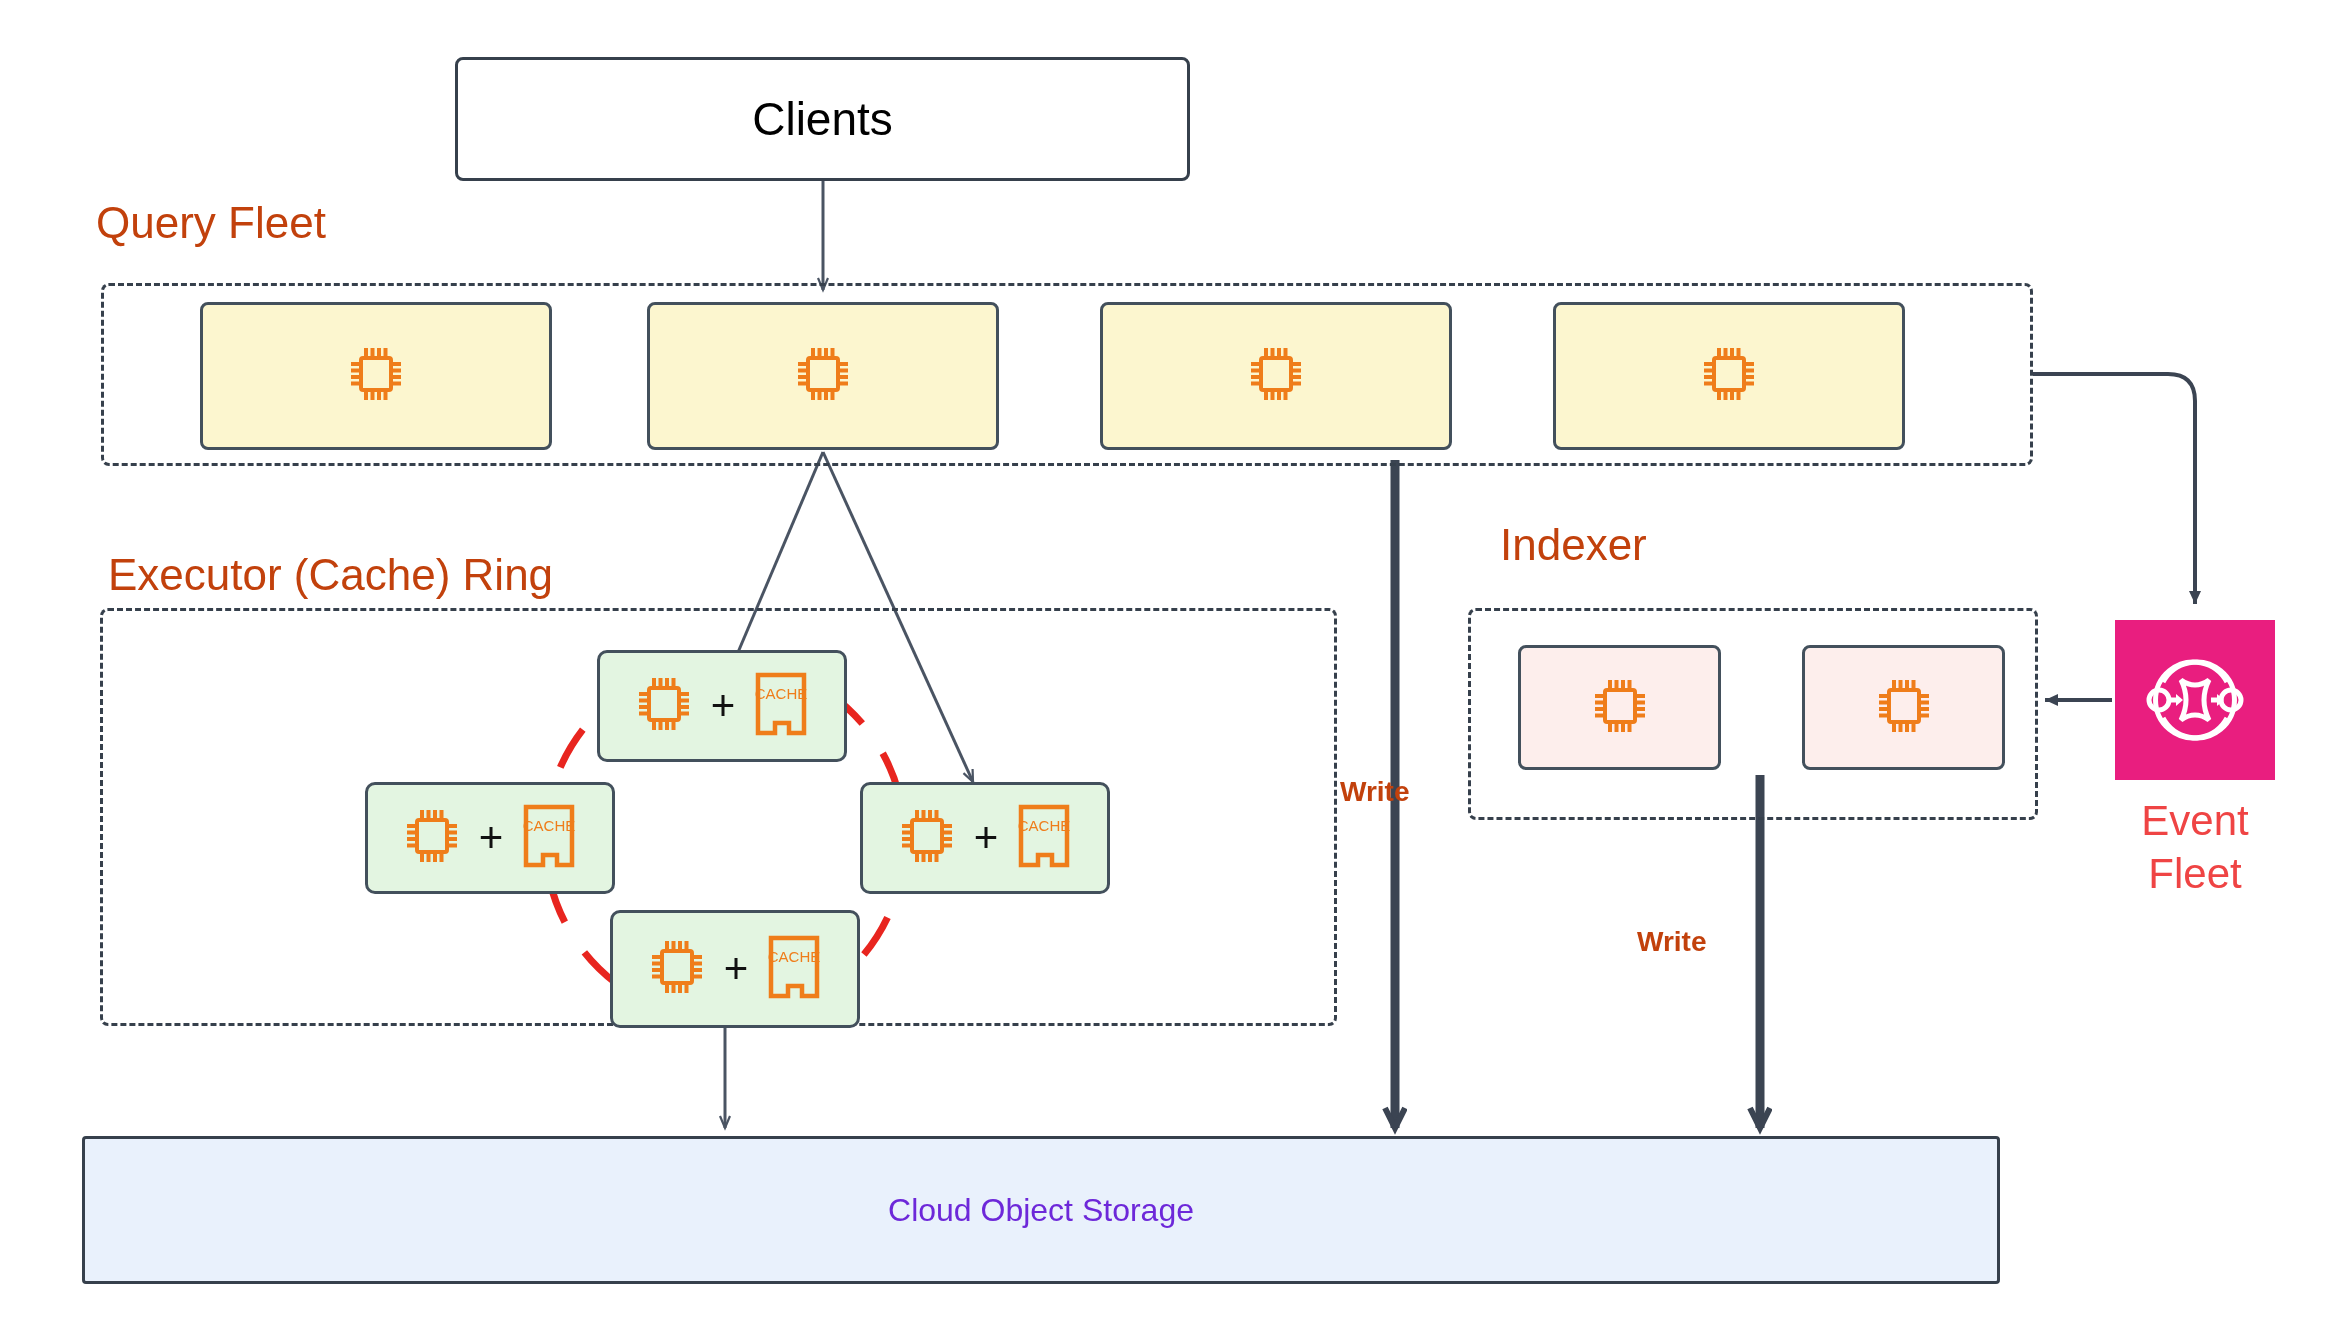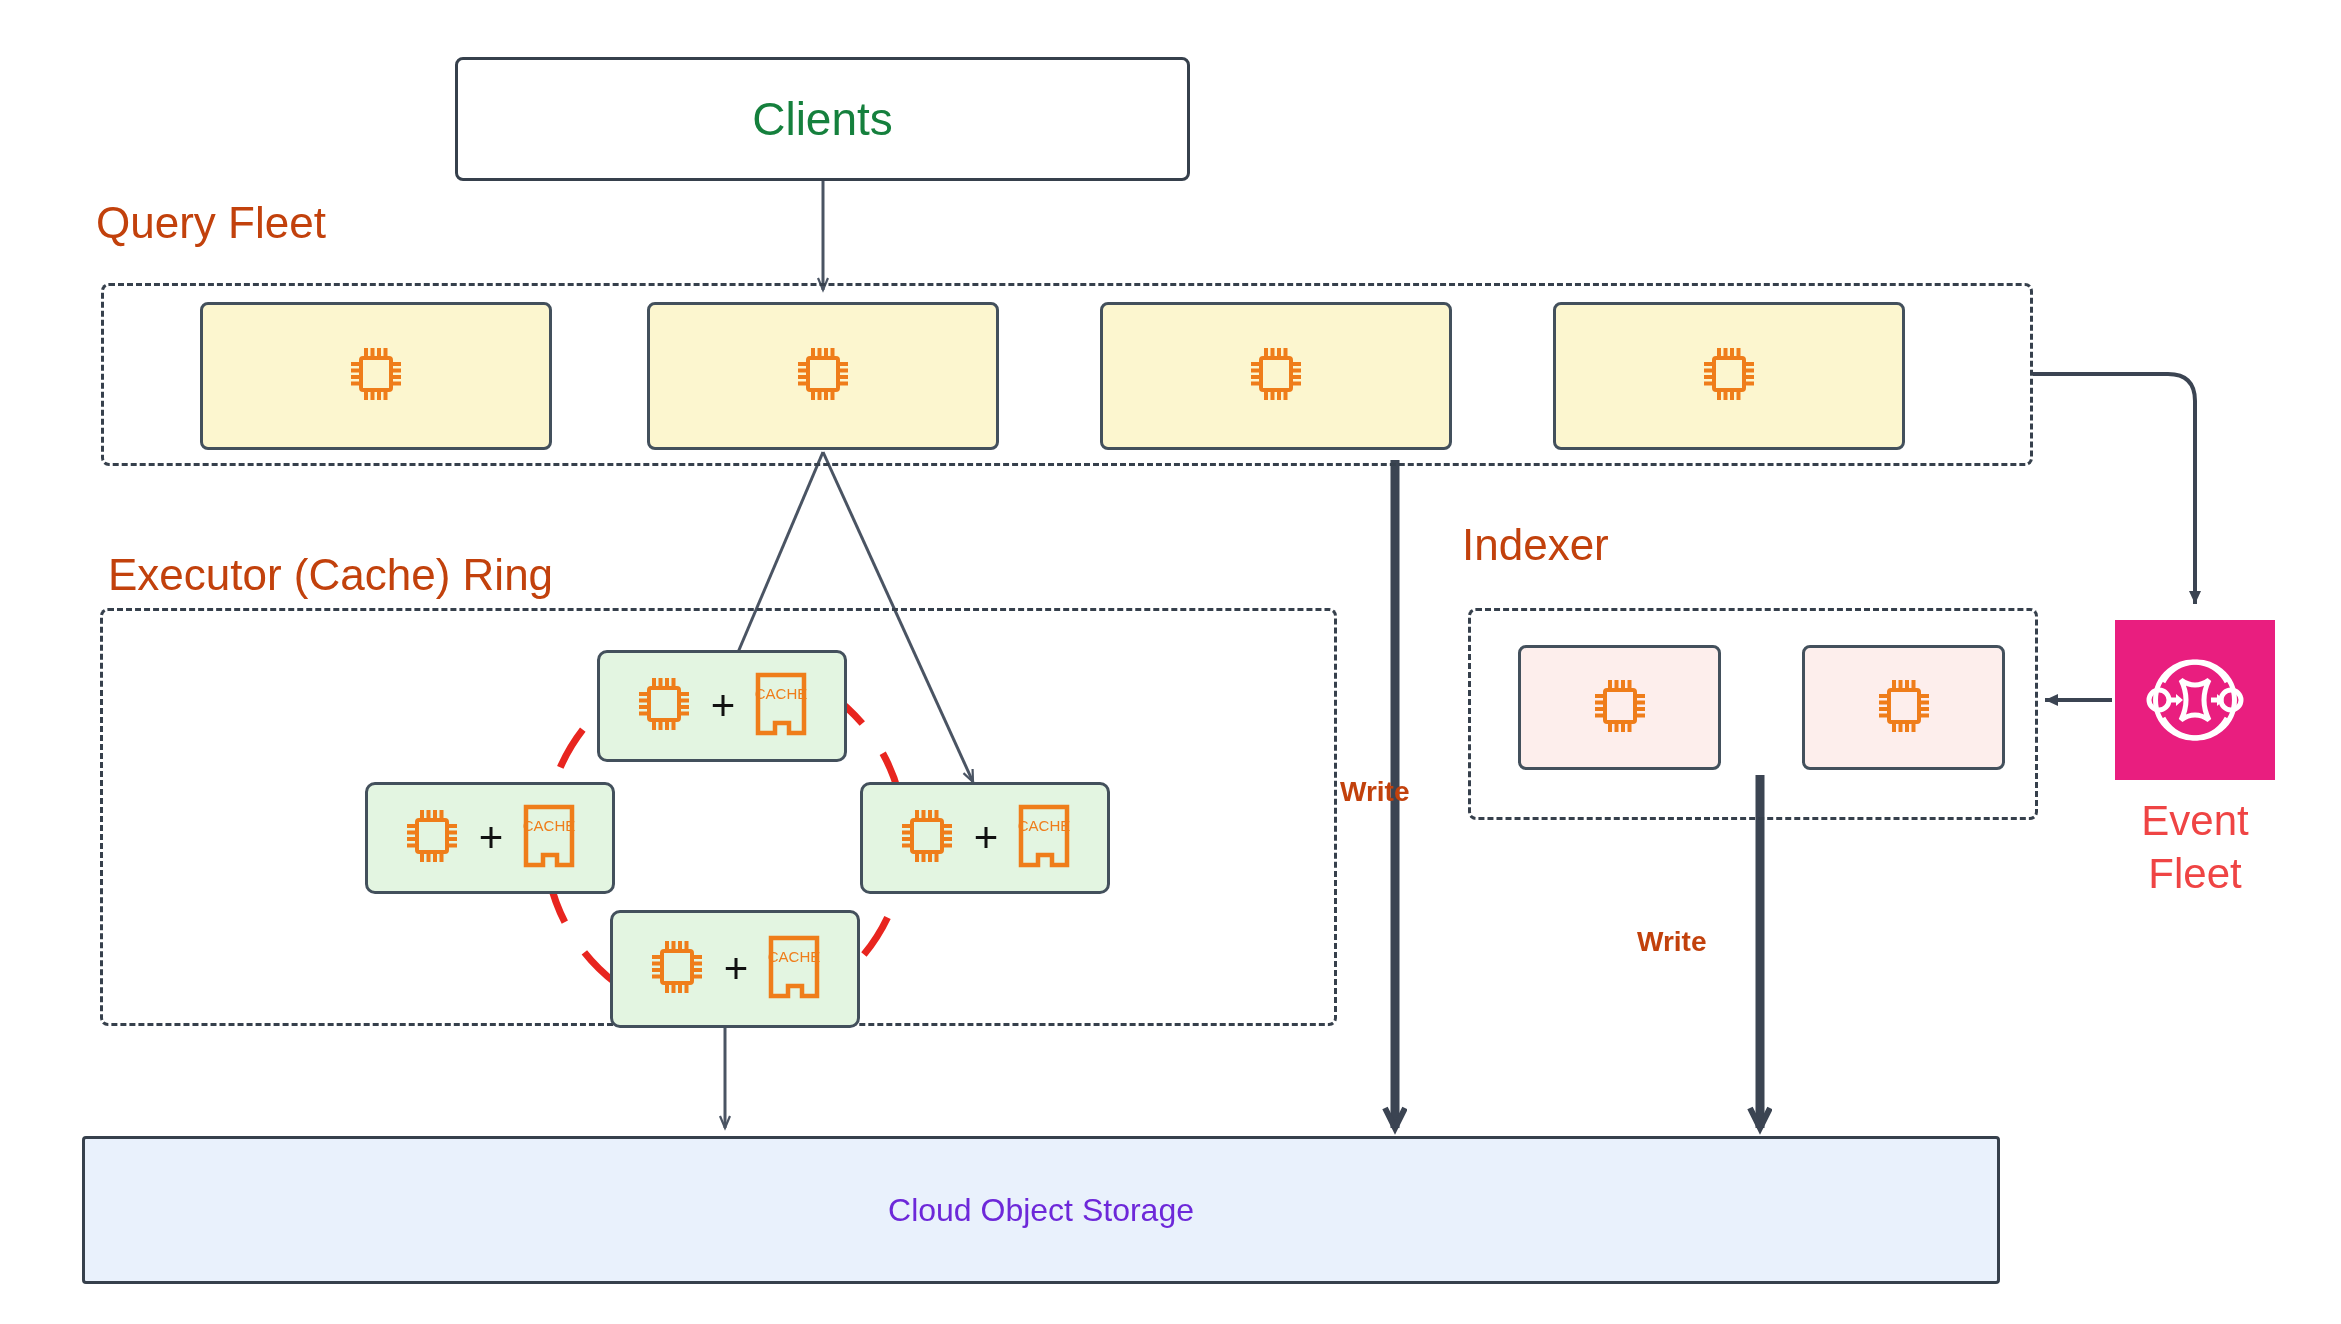--- a/index.html
+++ b/index.html
@@ -48,21 +48,21 @@
     border-radius: 8px;
     background: transparent;
   }
 
   
   #clients-box {
     left: 455px; top: 57px;
     width: 735px; height: 124px;
     background: #ffffff;
     font-size: 46px;
-    color: #15803d;
+    color: #000000;
   }
 
   
   #query-fleet-zone { left: 101px; top: 283px; width: 1932px; height: 183px; }
   .query-node {
     background: #fcf6cf;
     border-color: #43505c;
     top: 302px;
     width: 352px;
     height: 148px;
@@ -327,21 +327,21 @@
     </span>
     <span class="plus-sign">+</span>
     <span>
       <svg width="56" height="66" viewBox="0 0 56 66" xmlns="http://www.w3.org/2000/svg">
         <path d="M5,4 L51,4 L51,62 L36,62 L36,52 L22,52 L22,62 L5,62 Z" fill="none" stroke="#ef7d1a" stroke-width="4.5"></path>
         <text x="28" y="28" text-anchor="middle" fill="#ef7d1a" font-family="&quot;Liberation Sans&quot;, sans-serif" font-size="15">CACHE</text>
       </svg>
     </span>
   </div>
 
-  <div class="group-label" id="indexer-label" style="left:1462px; top:520px; font-size:44px;">Indexer</div>
+  <div class="group-label" id="indexer-label" style="left:1500px; top:520px; font-size:44px;">Indexer</div>
 
   <div class="dashed-zone" id="indexer-zone"></div>
 
   <div class="box index-node" style="left:1518px;">
     <span>
       <svg width="58" height="62" viewBox="0 0 58 62" xmlns="http://www.w3.org/2000/svg">
         <g stroke="#ef7d1a" stroke-width="4" fill="none">
           <rect x="14" y="15" width="30" height="32" rx="2"></rect>
           <path d="M19,15 L19,5 M25.5,15 L25.5,5 M32,15 L32,5 M38.5,15 L38.5,5"></path>
           <path d="M19,47 L19,57 M25.5,47 L25.5,57 M32,47 L32,57 M38.5,47 L38.5,57"></path>

